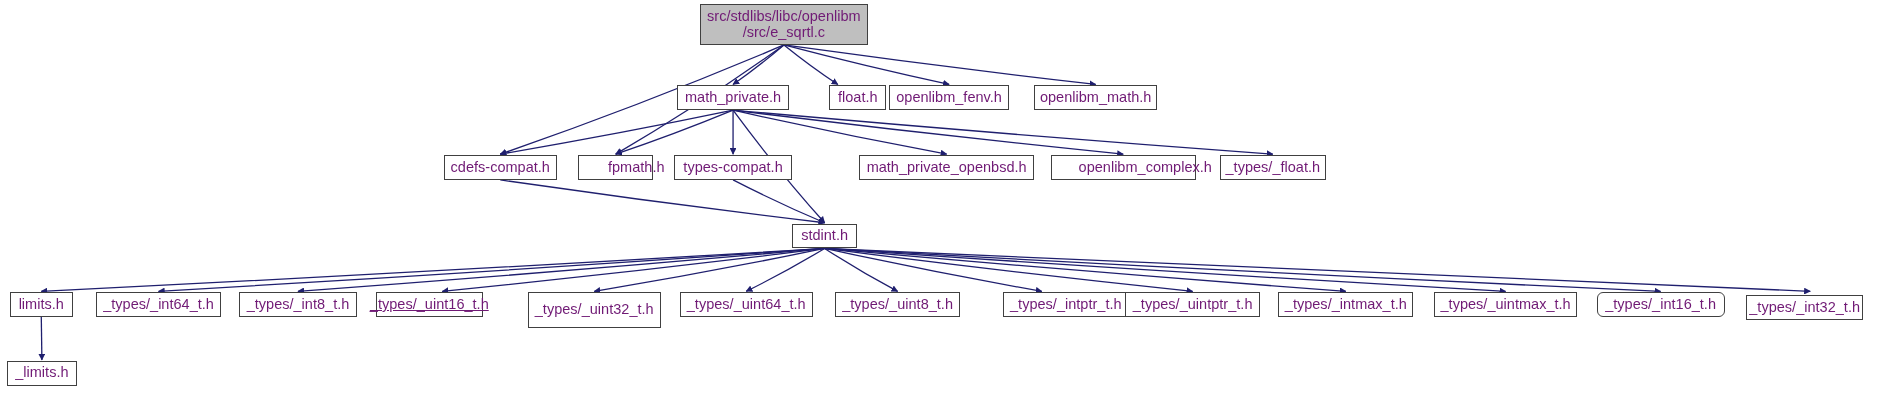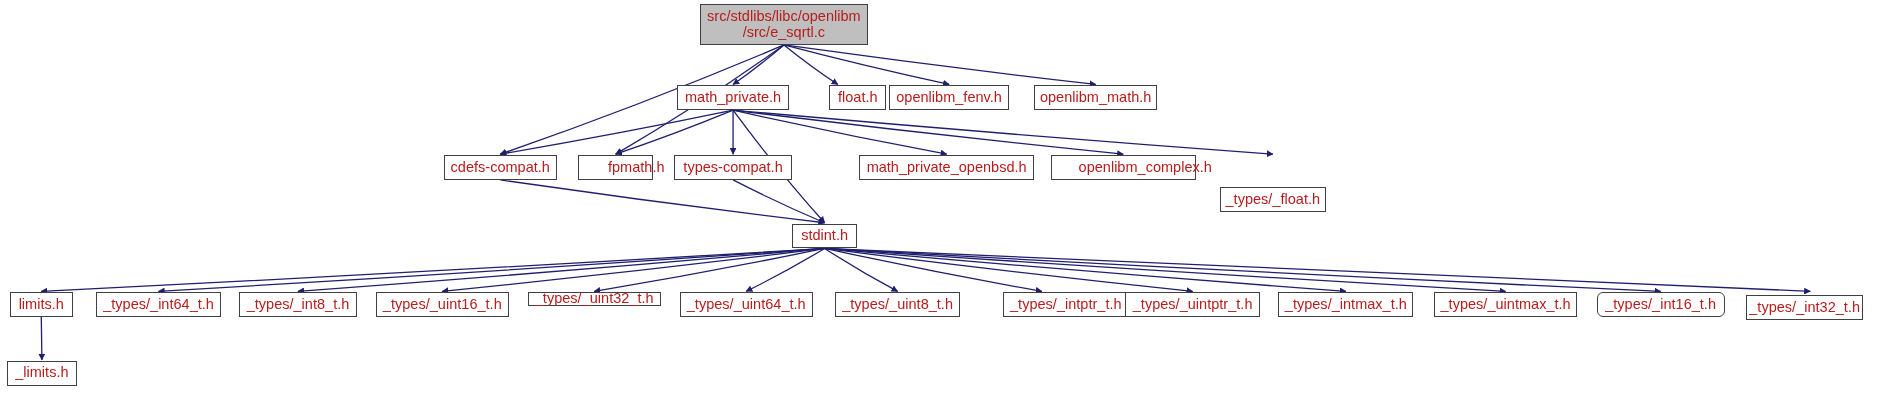--- a/index.html
+++ b/index.html
@@ -23,21 +23,21 @@
     top: 0;
     width: 1891px;
     height: 416px;
     pointer-events: none;
   }
   .node {
     position: absolute;
     box-sizing: border-box;
     border: 1px solid #404040;
     background: #ffffff;
-    color: #b91c1c;
+    color: #701a75;
     font-size: 14.5px;
     line-height: 1.08;
     text-align: center;
     display: flex;
     align-items: center;
     justify-content: center;
     white-space: pre;
     letter-spacing: 0.02px;
     z-index: 5;
   }
@@ -97,27 +97,27 @@
 /src/e_sqrtl.c</span></div>
       <div class="node" style="left: 677.409px; top: 85.4486px; width: 111.306px; height: 24.7351px;"><span class="node-label">math_private.h</span></div>
       <div class="node" style="left: 809.061px; top: 85.4486px; width: 57.4481px; height: 24.7351px; margin-left: 20px;"><span class="node-label">float.h</span></div>
       <div class="node" style="left: 889.249px; top: 85.4486px; width: 119.684px; height: 24.7351px;"><span class="node-label">openlibm_fenv.h</span></div>
       <div class="node" style="left: 1034.07px; top: 85.4486px; width: 123.274px; height: 24.7351px;"><span class="node-label">openlibm_math.h</span></div>
       <div class="node" style="left: 444.026px; top: 155.157px; width: 112.503px; height: 24.7351px;"><span class="node-label">cdefs-compat.h</span></div>
       <div class="node" style="left: 578.072px; top: 155.157px; width: 75.4006px; height: 24.7351px; padding-left: 41px;"><span class="node-label">fpmath.h</span></div>
       <div class="node" style="left: 673.818px; top: 155.157px; width: 118.487px; height: 24.7351px;"><span class="node-label">types-compat.h</span></div>
       <div class="node" style="left: 859.328px; top: 155.157px; width: 174.738px; height: 24.7351px;"><span class="node-label">math_private_openbsd.h</span></div>
       <div class="node" style="left: 1050.82px; top: 155.157px; width: 144.817px; height: 24.7351px; padding-left: 44px;"><span class="node-label">openlibm_complex.h</span></div>
-      <div class="node" style="left: 1219.58px; top: 155.157px; width: 106.518px; height: 24.7351px; margin-top: 32px;"><span class="node-label">_types/_float.h</span></div>
+      <div class="node" style="left: 1219.58px; top: 155.157px; width: 106.518px; height: 24.7351px;"><span class="node-label">_types/_float.h</span></div>
       <div class="node" style="left: 792.305px; top: 223.741px; width: 64.6291px; height: 24.7351px;"><span class="node-label">stdint.h</span></div>
       <div class="node" style="left: 9.57468px; top: 292.324px; width: 63.4323px; height: 24.7351px;"><span class="node-label">limits.h</span></div>
       <div class="node" style="left: 95.7468px; top: 292.324px; width: 125.668px; height: 24.7351px;"><span class="node-label">_types/_int64_t.h</span></div>
       <div class="node" style="left: 239.367px; top: 292.324px; width: 117.29px; height: 24.7351px;"><span class="node-label">_types/_int8_t.h</span></div>
-      <div class="node" style="left: 375.806px; top: 292.324px; width: 133px; height: 24.7351px;"><span class="node-label">_types/_uint16_t.h</span></div>
-      <div class="node" style="left: 527.804px; top: 292.324px; width: 132.849px; height: 14px;"><span class="node-label">_types/_uint32_t.h</span></div>
+      <div class="node" style="left: 375.806px; top: 292.324px; width: 107px; height: 24.7351px; text-decoration: underline;"><span class="node-label">_types/_uint16_t.h</span></div>
+      <div class="node" style="left: 527.804px; top: 292.324px; width: 132.849px; height: 36px;"><span class="node-label">_types/_uint32_t.h</span></div>
       <div class="node" style="left: 679.803px; top: 292.324px; width: 132.849px; height: 24.7351px;"><span class="node-label">_types/_uint64_t.h</span></div>
       <div class="node" style="left: 835.391px; top: 292.324px; width: 124.471px; height: 24.7351px;"><span class="node-label">_types/_uint8_t.h</span></div>
       <div class="node" style="left: 979.011px; top: 292.324px; width: 125.668px; height: 24.7351px; margin-left: 24px;"><span class="node-label">_types/_intptr_t.h</span></div>
       <div class="node" style="left: 1125.03px; top: 292.324px; width: 135.242px; height: 24.7351px;"><span class="node-label">_types/_uintptr_t.h</span></div>
       <div class="node" style="left: 1278.22px; top: 292.324px; width: 135.242px; height: 24.7351px;"><span class="node-label">_types/_intmax_t.h</span></div>
       <div class="node" style="left: 1433.81px; top: 292.324px; width: 143.62px; height: 24.7351px;"><span class="node-label">_types/_uintmax_t.h</span></div>
       <div class="node" style="left: 1596.58px; top: 292.324px; width: 128.061px; height: 24.7351px; border-radius: 6px;"><span class="node-label">_types/_int16_t.h</span></div>
       <div class="node" style="left: 1746.18px; top: 295px; width: 117px; height: 24.7351px;"><span class="node-label">_types/_int32_t.h</span></div>
       <div class="node" style="left: 7.18101px; top: 360.908px; width: 69.4165px; height: 24.7351px;"><span class="node-label">_limits.h</span></div>
     </div>

